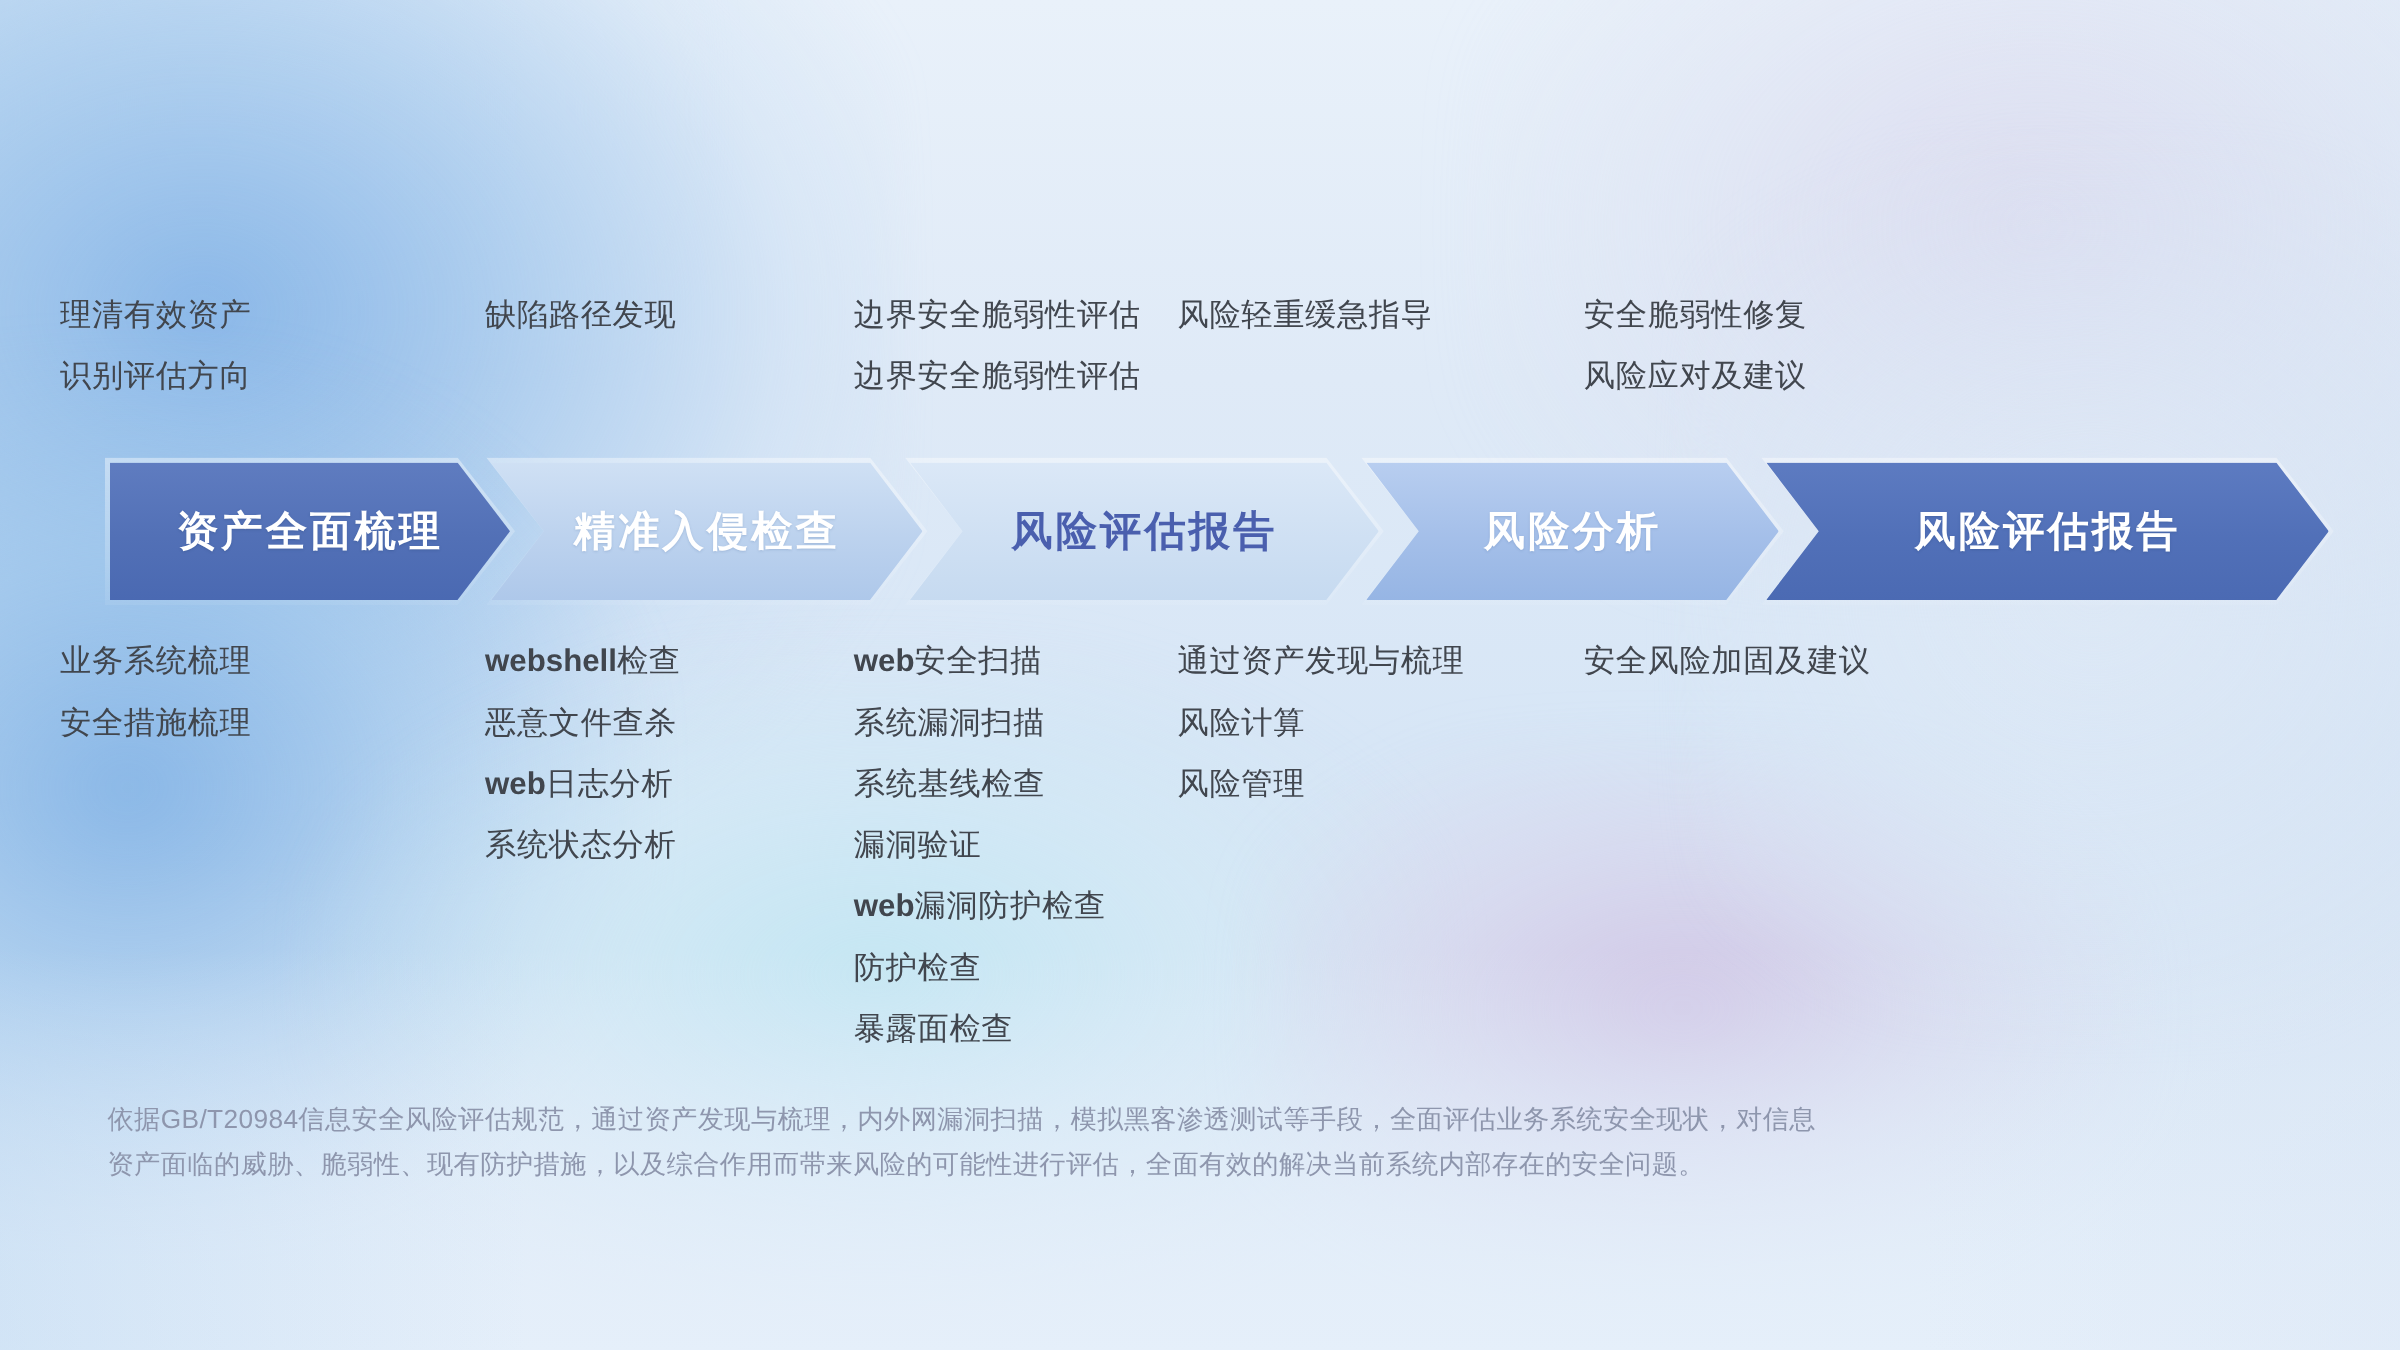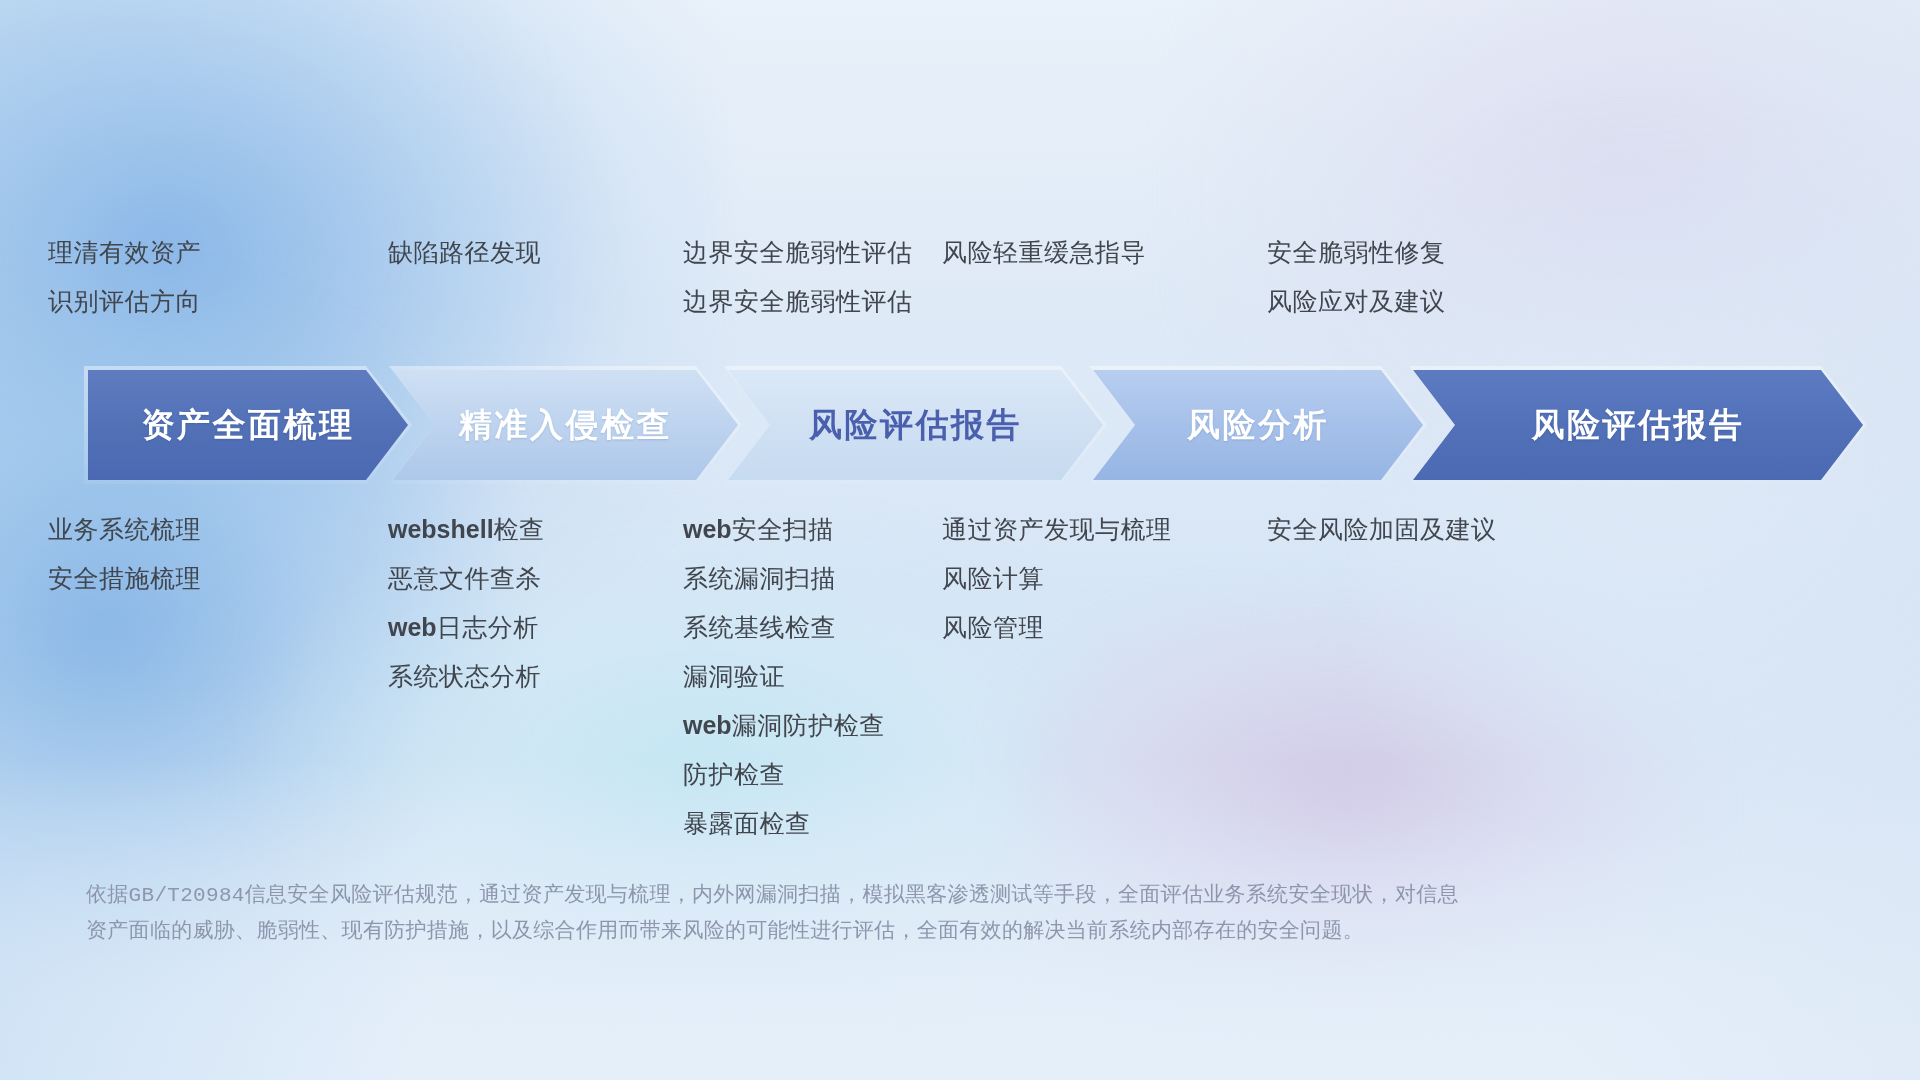--- a/index.html
+++ b/index.html
@@ -117,21 +117,21 @@
     letter-spacing:2.5px;
     white-space:nowrap;
   }
   .chev .label.ondark { color:#ffffff; text-shadow:0 1px 2px rgba(40,70,120,0.30); }
   .chev .label.onlight{ color:#ffffff; text-shadow:0 1px 2px rgba(70,100,150,0.22); }
   .chev .label.accent { color:#4a5fae; }
 
   
   #footer {
     position:absolute;
-    left:86px; top:878px; width:1420px;font-family:Liberation Mono, monospace;
+    left:86px; top:878px; width:1420px;
   }
   #footer p {
     font-size:21px;
     line-height:36px;
     color:#8e96ad;
     letter-spacing:0.3px;
   }
 </style>
 </head>
 <body>

